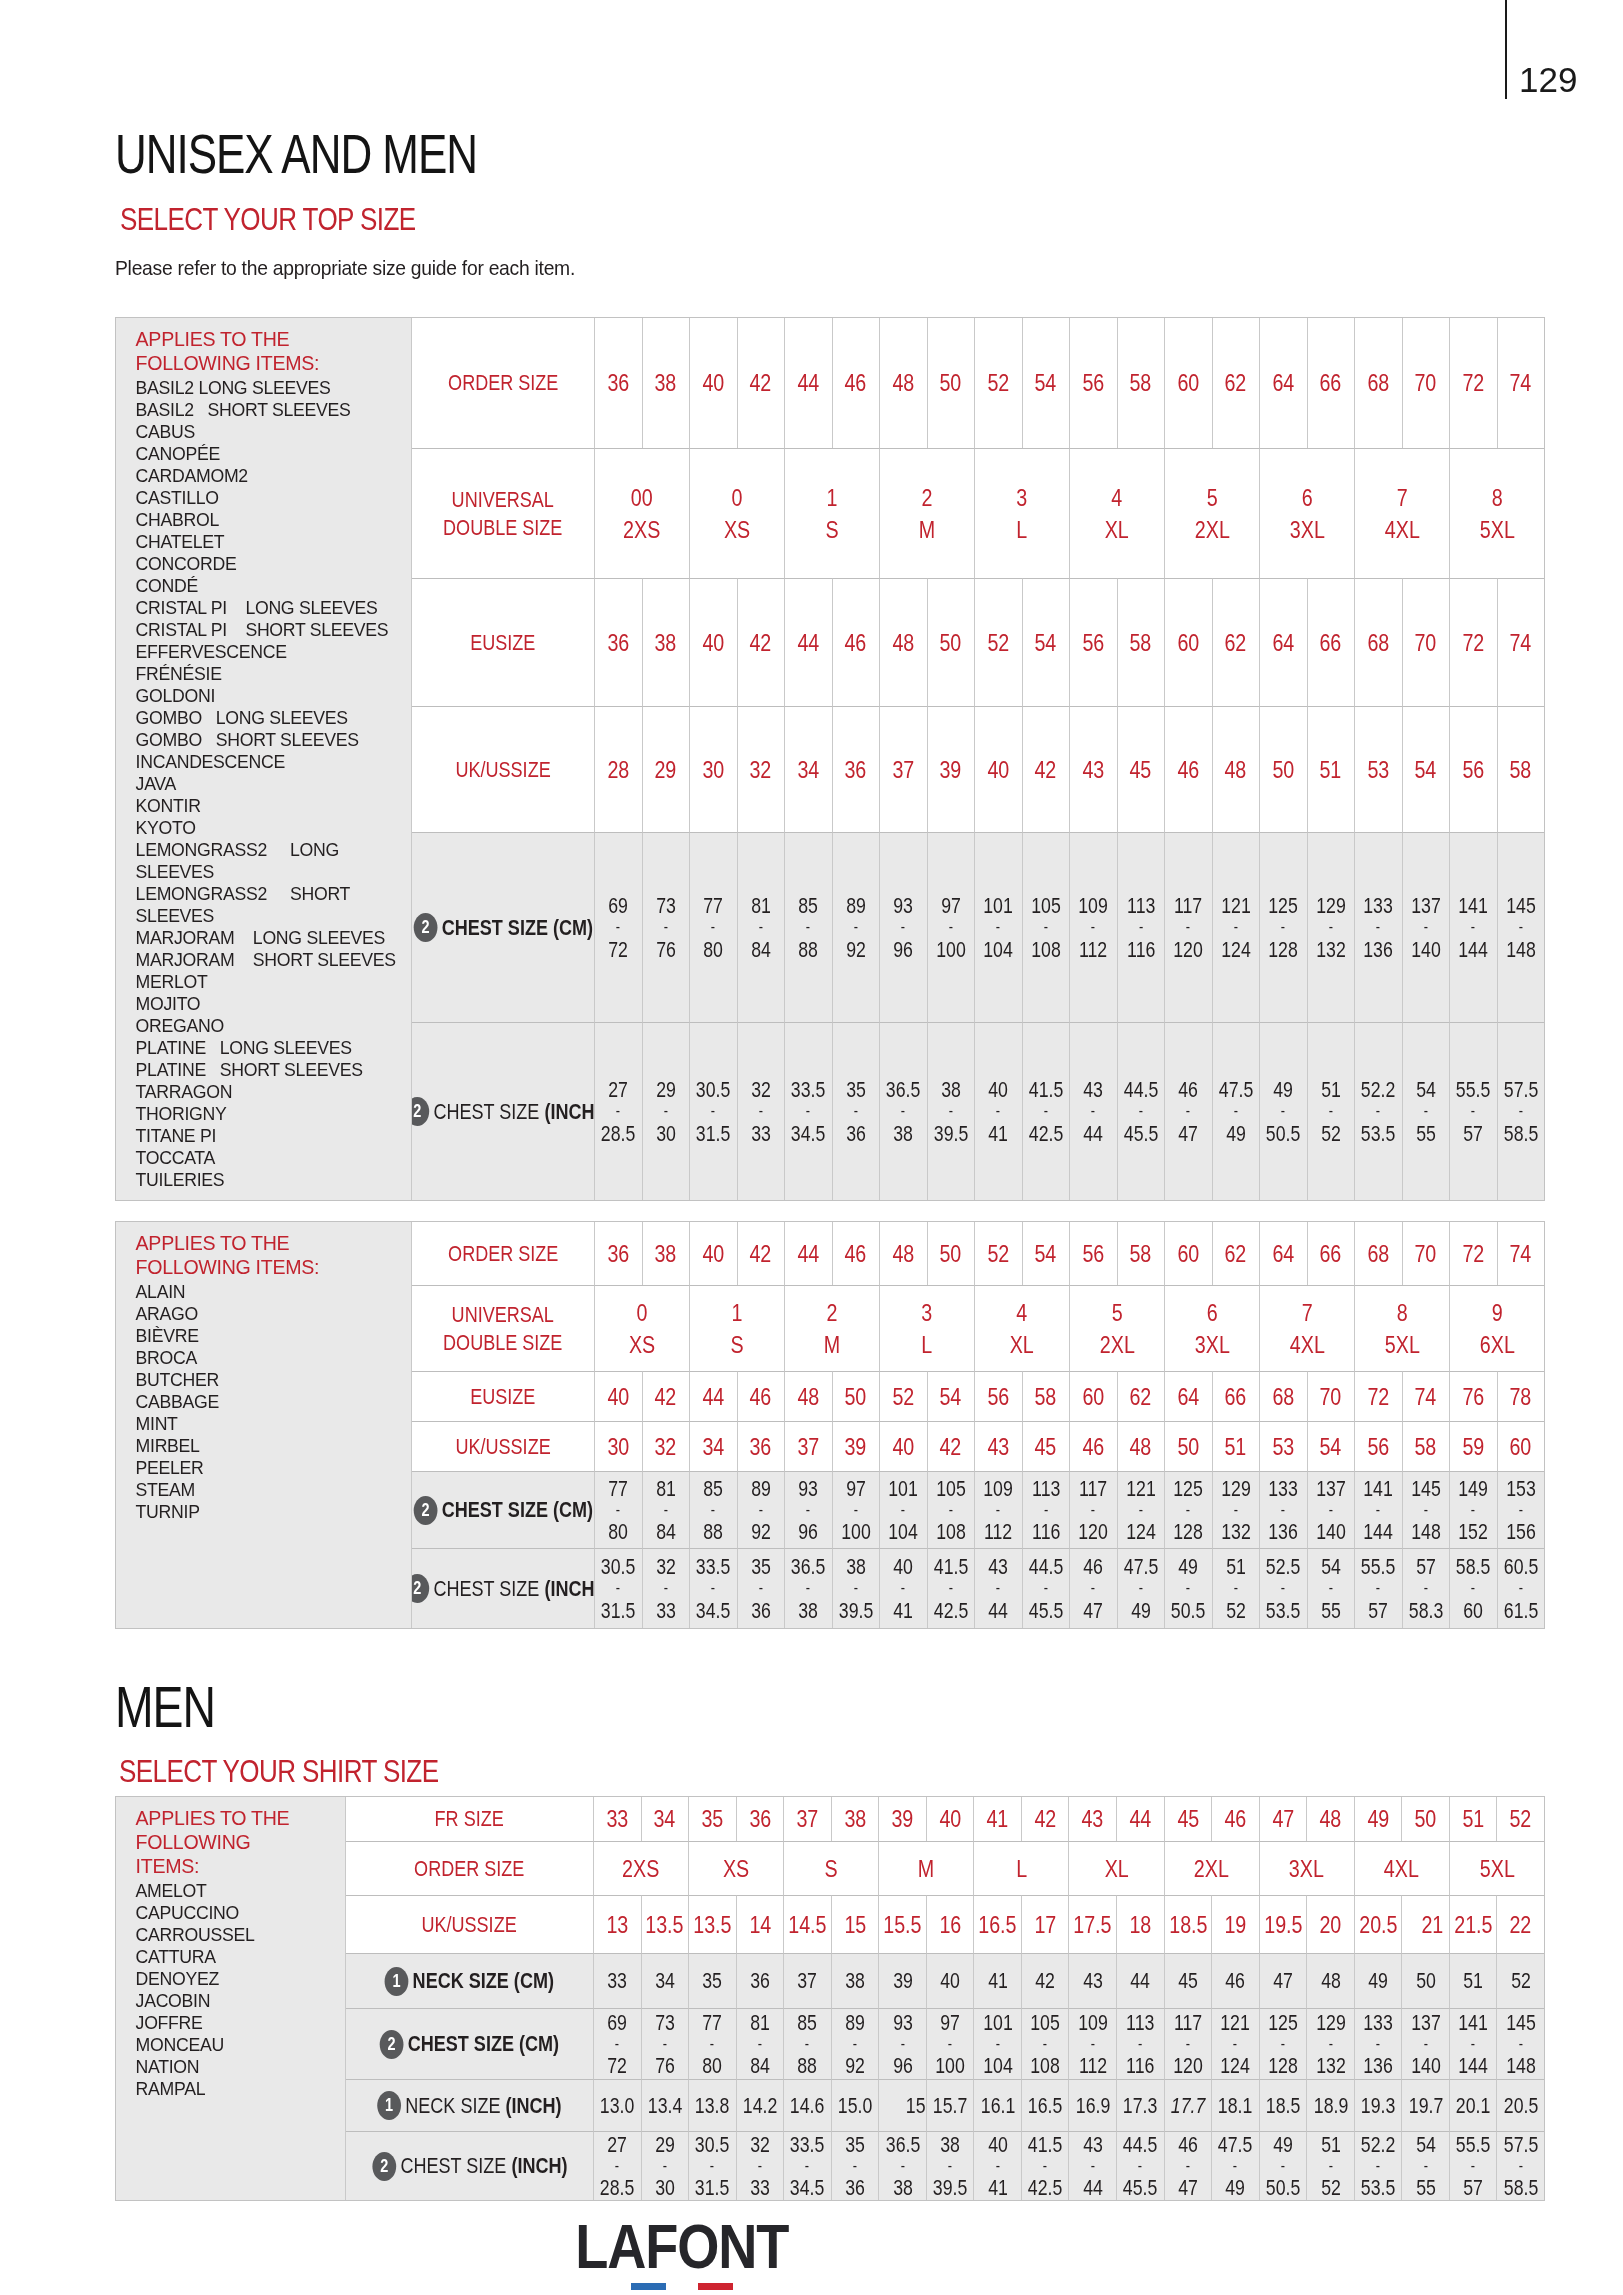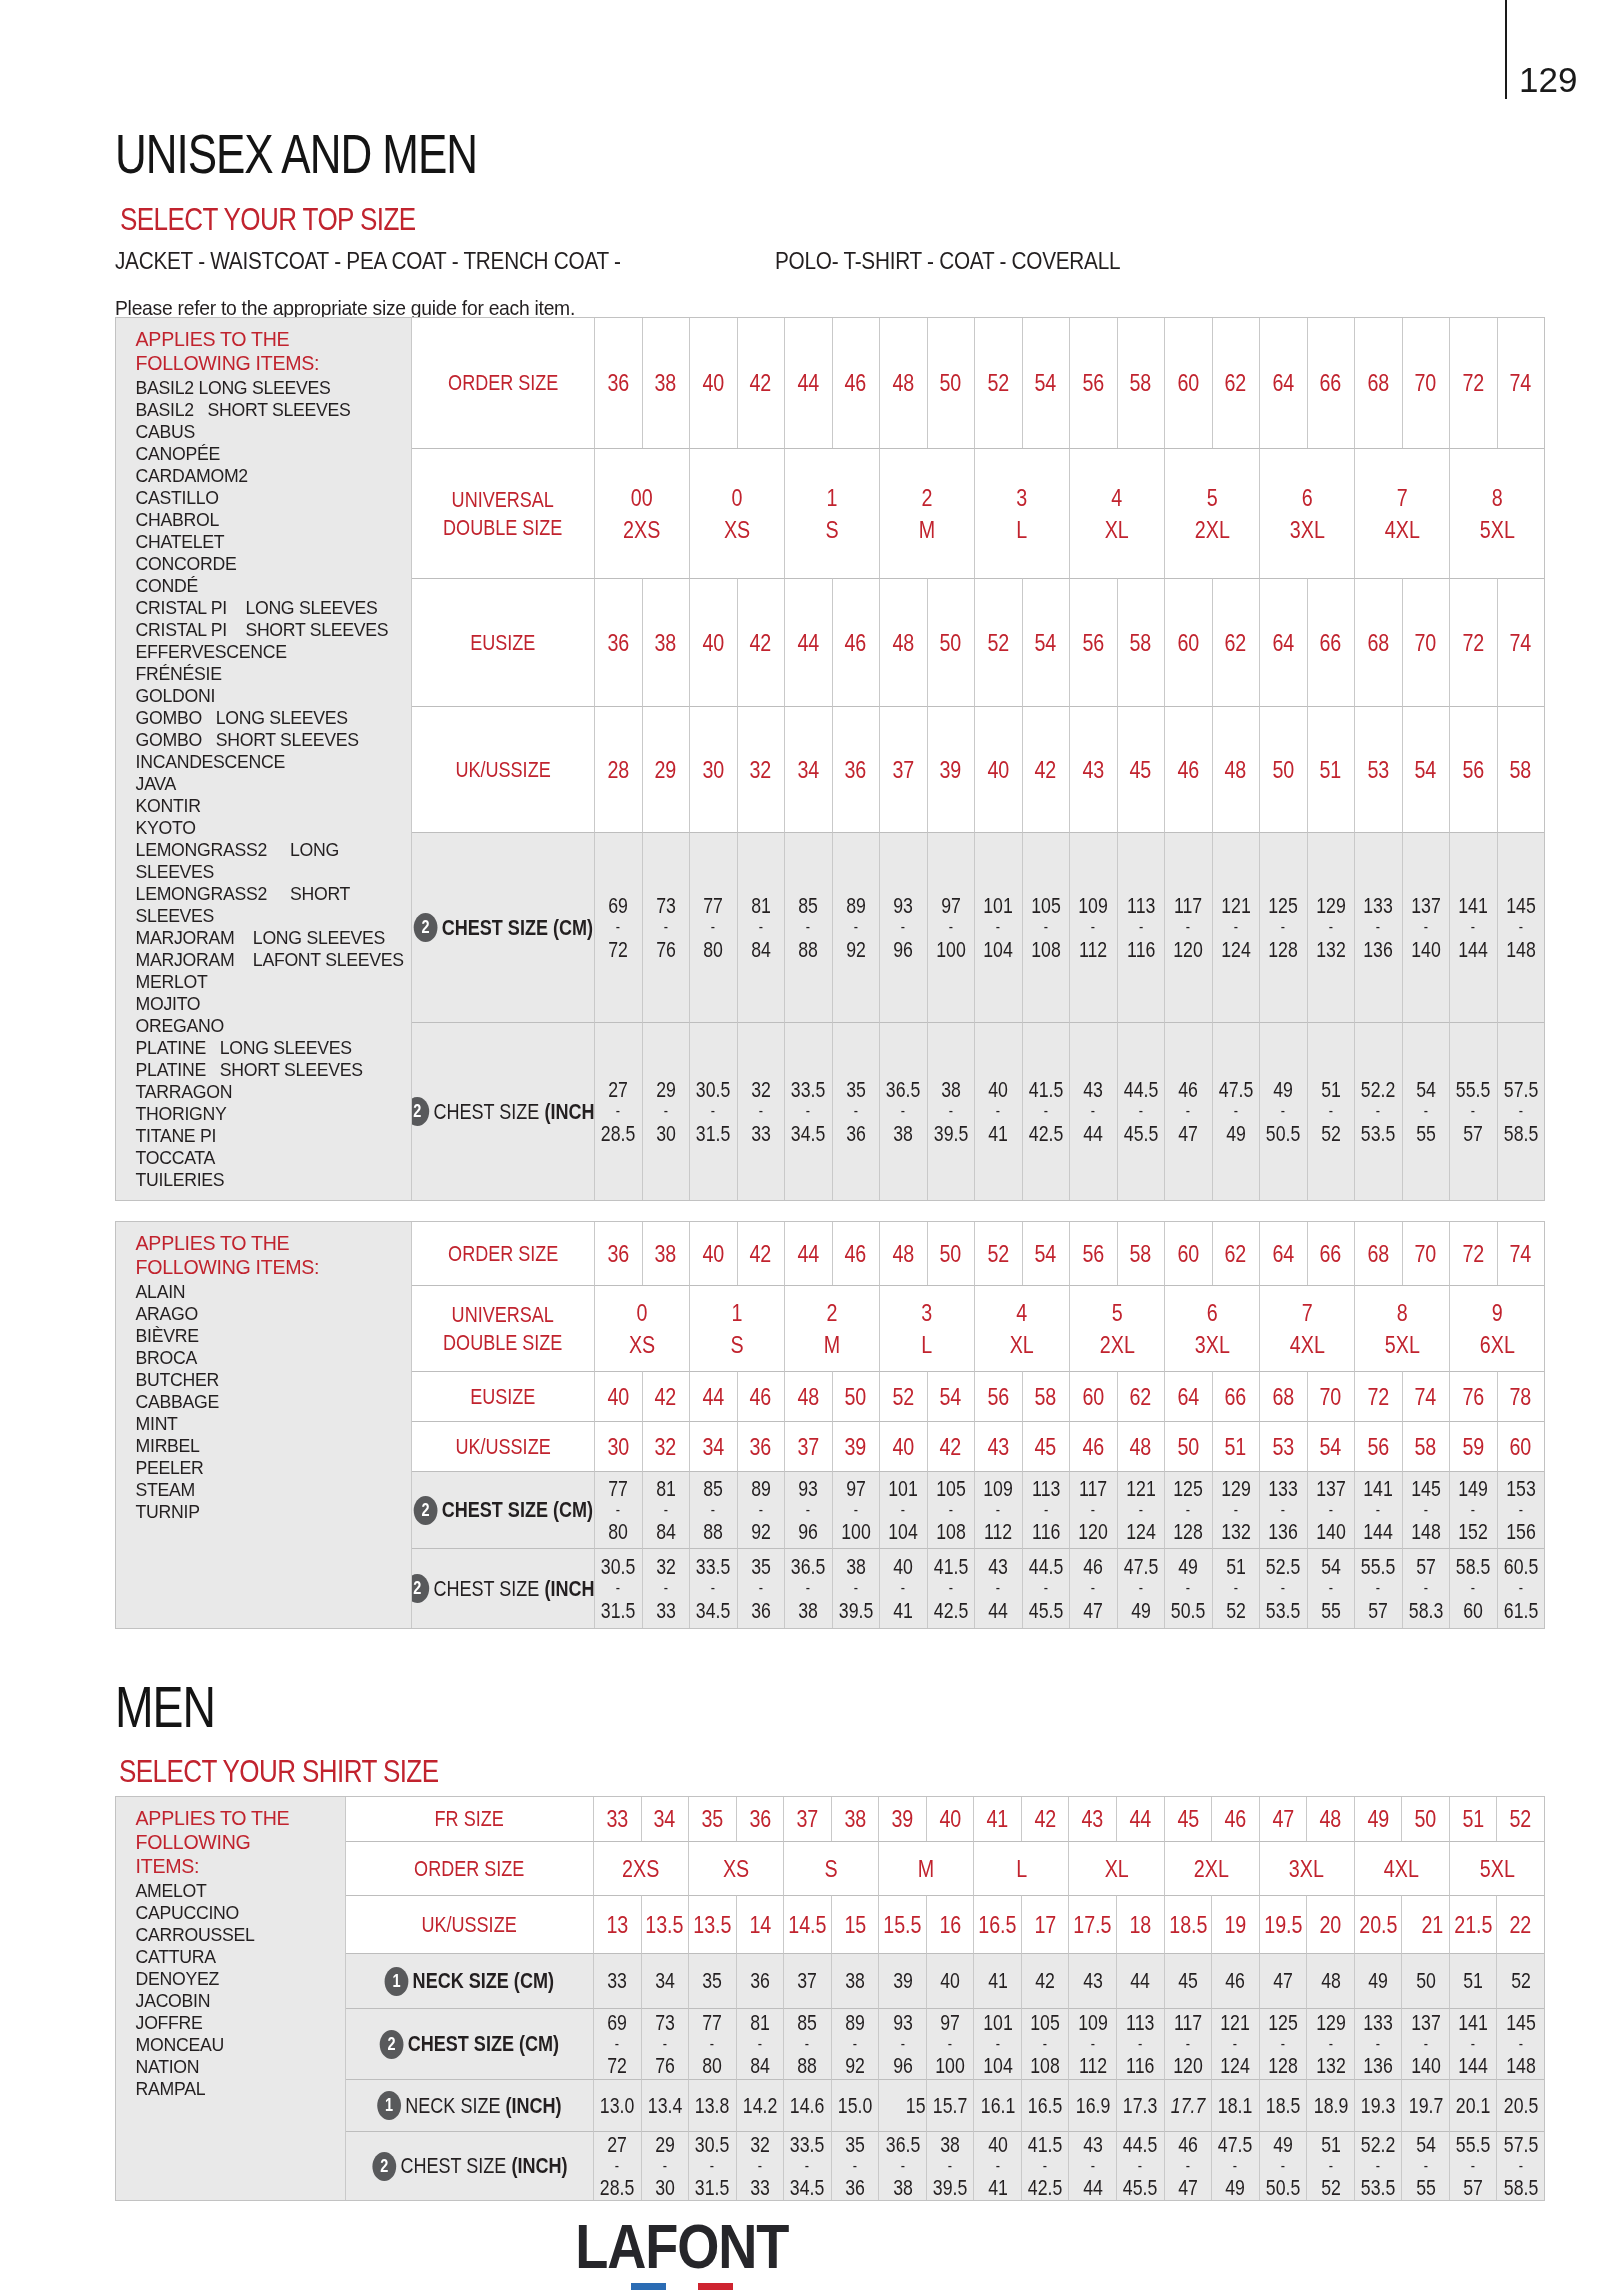--- a/index.html
+++ b/index.html
@@ -75,24 +75,20 @@
 </head>
 <body>
 
 <div class="page">
   <div class="corner-rule"></div>
   <div class="page-num">129</div>
 
   <header>
     <h1>UNISEX AND MEN</h1>
     <div class="sub">SELECT YOUR TOP SIZE</div>
-    <div class="cats">
-      <span class="catL">JACKET - WAISTCOAT - PEA COAT - TRENCH COAT -</span>
-      <span class="catR">POLO- T-SHIRT - COAT - COVERALL</span>
-    </div>
     <div class="note">Please refer to the appropriate size guide for each item.</div>
   </header>
 
   <div id="tables">
       <div class="size-table" style="left: 115px; top: 317px; width: 1430px; grid-template-columns: 296px 182px repeat(20, 1fr); grid-template-rows: 130px 130px 128px 126px 190px 178px;">
         <div class="items-cell" style="grid-row: 1 / -1;">
           <div class="applies" style="width: 255px;">APPLIES TO THE FOLLOWING ITEMS:</div>
           <div class="item">BASIL2 LONG SLEEVES</div>
           <div class="item">BASIL2   SHORT SLEEVES</div>
           <div class="item">CABUS</div>
@@ -110,21 +106,21 @@
           <div class="item">GOLDONI</div>
           <div class="item">GOMBO   LONG SLEEVES</div>
           <div class="item">GOMBO   SHORT SLEEVES</div>
           <div class="item">INCANDESCENCE</div>
           <div class="item">JAVA</div>
           <div class="item">KONTIR</div>
           <div class="item">KYOTO</div>
           <div class="item">LEMONGRASS2     LONG SLEEVES</div>
           <div class="item">LEMONGRASS2     SHORT SLEEVES</div>
           <div class="item">MARJORAM    LONG SLEEVES</div>
-          <div class="item">MARJORAM    LAFONT SLEEVES</div>
+          <div class="item">MARJORAM    SHORT SLEEVES</div>
           <div class="item">MERLOT</div>
           <div class="item">MOJITO</div>
           <div class="item">OREGANO</div>
           <div class="item">PLATINE   LONG SLEEVES</div>
           <div class="item">PLATINE   SHORT SLEEVES</div>
           <div class="item">TARRAGON</div>
           <div class="item">THORIGNY</div>
           <div class="item">TITANE PI</div>
           <div class="item">TOCCATA</div>
           <div class="item">TUILERIES</div>

